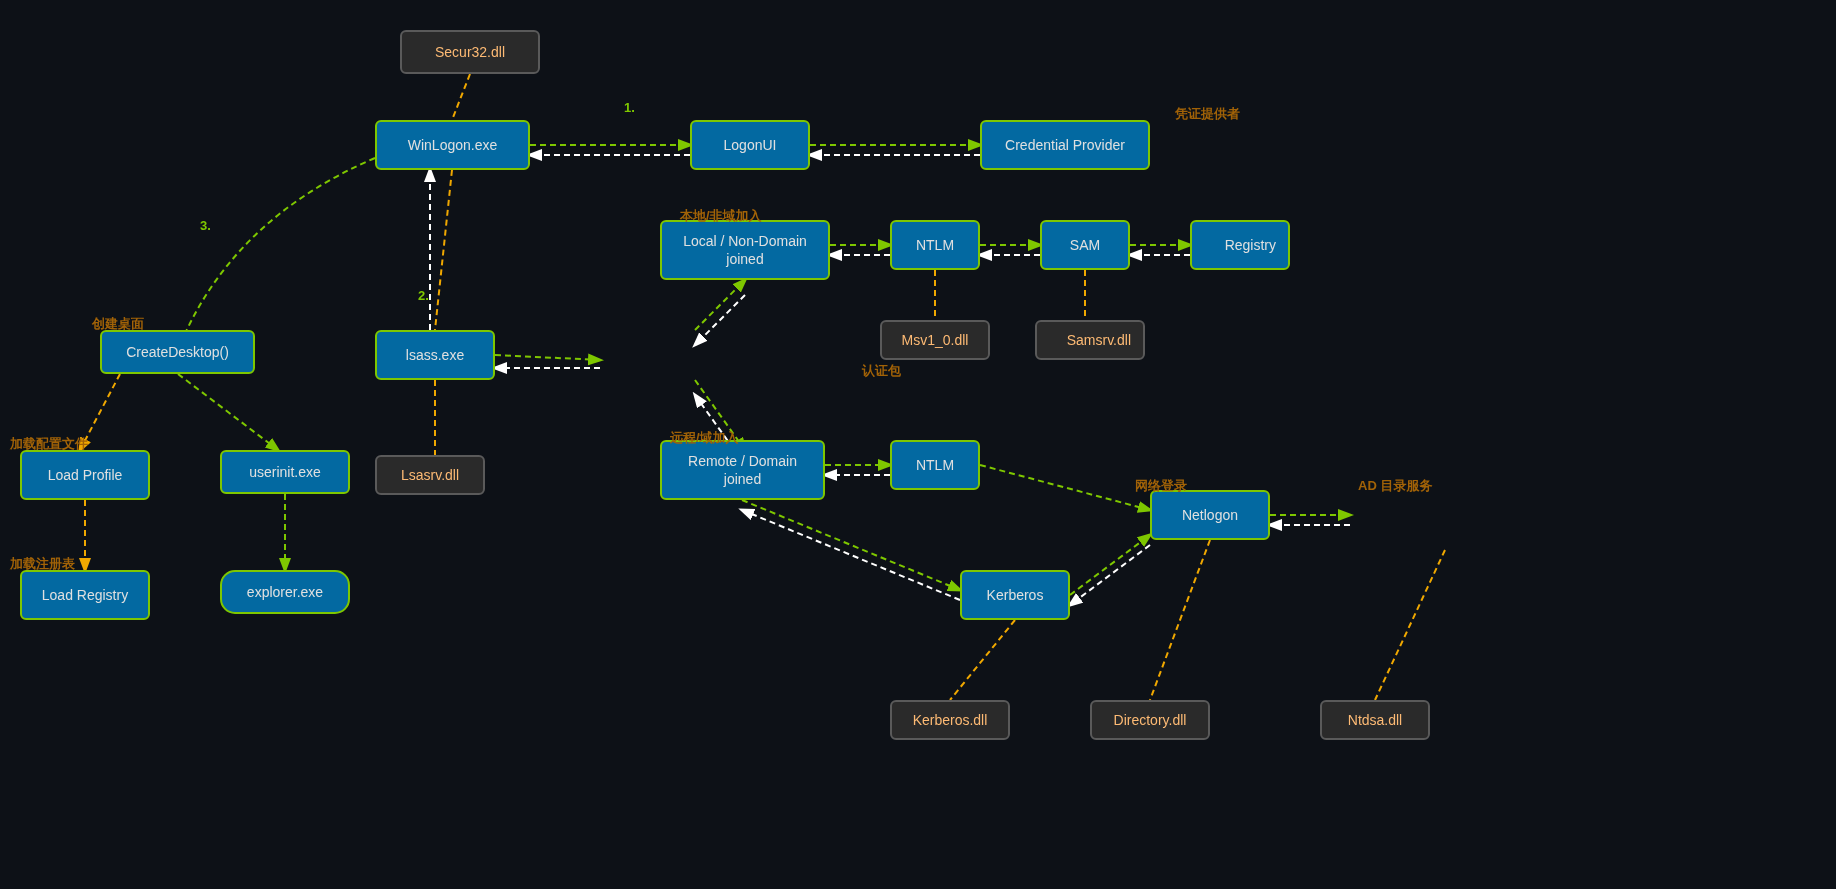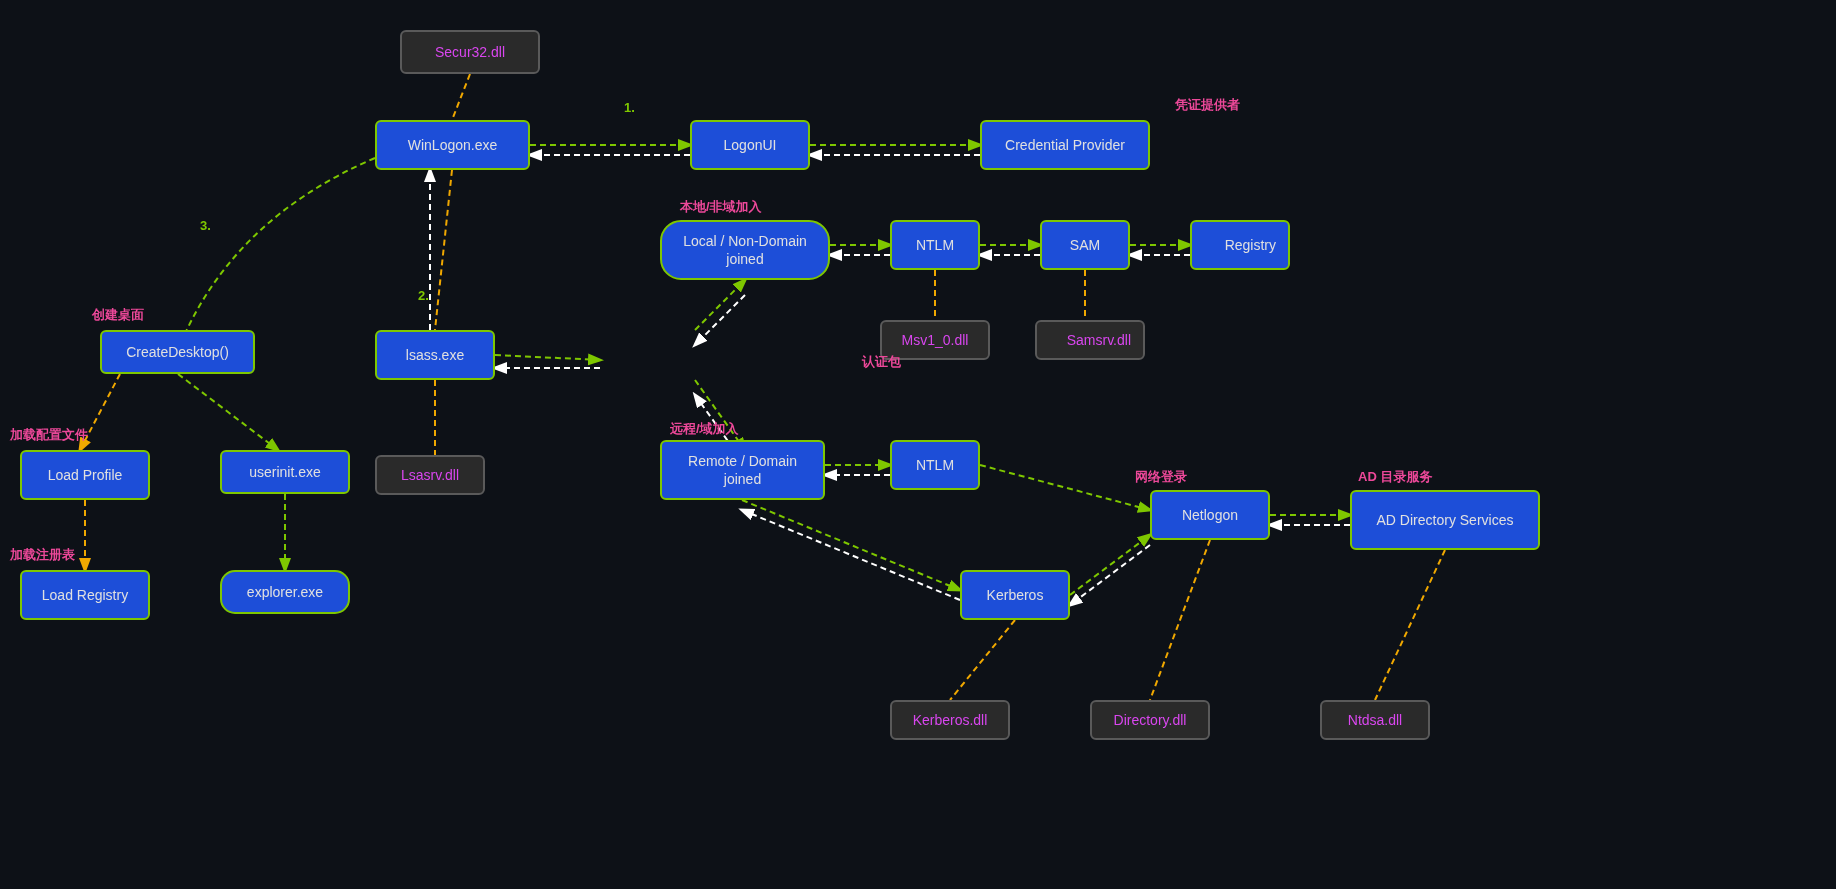--- a/index.html
+++ b/index.html
@@ -13,41 +13,41 @@
     }
     .diagram {
       position: relative;
       width: 1836px;
       height: 889px;
     }
     .node {
       position: absolute;
       border: 2px solid #7ec700;
       border-radius: 6px;
-      background: #1d4ed8;
+      background: #0369a1;
       color: #e0e0e0;
       font-size: 14px;
       display: flex;
       align-items: center;
       justify-content: center;
       text-align: center;
       padding: 8px 12px;
       line-height: 1.3;
     }
     .node.dark-bg {
       background: #2a2a2a;
       border: 2px solid #5a5a5a;
-      color: #d946ef;
+      color: #fdba74;
     }
     .label-text {
       position: absolute;
       font-size: 13px;
       font-weight: bold;
     }
-    .label-red { color: #ec4899; }
+    .label-red { color: #a16207; margin-top: 9px; }
     .label-green { color: #7ec700; }
     svg.arrows {
       position: absolute;
       top: 0; left: 0;
       width: 1836px;
       height: 889px;
       pointer-events: none;
     }
   </style>
 </head>
@@ -186,21 +186,21 @@
 
   <div class="node" style="left:375px;top:330px;width:120px;height:50px;">
     <span>lsass.exe</span>
   </div>
 
   <div class="node dark-bg" style="left:375px;top:455px;width:110px;height:40px;">
     <span>Lsasrv.dll</span>
   </div>
 
 
-  <div class="node" style="left:660px;top:220px;width:170px;height:60px;border-radius:21px;">
+  <div class="node" style="left:660px;top:220px;width:170px;height:60px;">
     <span>Local /
 Non-Domain joined</span>
   </div>
 
   <div class="node" style="left:890px;top:220px;width:90px;height:50px;">
     <span>NTLM</span>
   </div>
 
   <div class="node" style="left:1040px;top:220px;width:90px;height:50px;">
     <span>SAM</span>
@@ -228,23 +228,20 @@
   </div>
 
   <div class="node" style="left:1150px;top:490px;width:120px;height:50px;">
     <span>Netlogon</span>
   </div>
 
   <div class="node" style="left:960px;top:570px;width:110px;height:50px;">
     <span>Kerberos</span>
   </div>
 
-  <div class="node" style="left:1350px;top:490px;width:190px;height:60px;">
-    <span>AD Directory Services</span>
-  </div>
 
   <div class="node dark-bg" style="left:890px;top:700px;width:120px;height:40px;">
     <span>Kerberos.dll</span>
   </div>
 
   <div class="node dark-bg" style="left:1090px;top:700px;width:120px;height:40px;">
     <span>Directory.dll</span>
   </div>
 
   <div class="node dark-bg" style="left:1320px;top:700px;width:110px;height:40px;">

